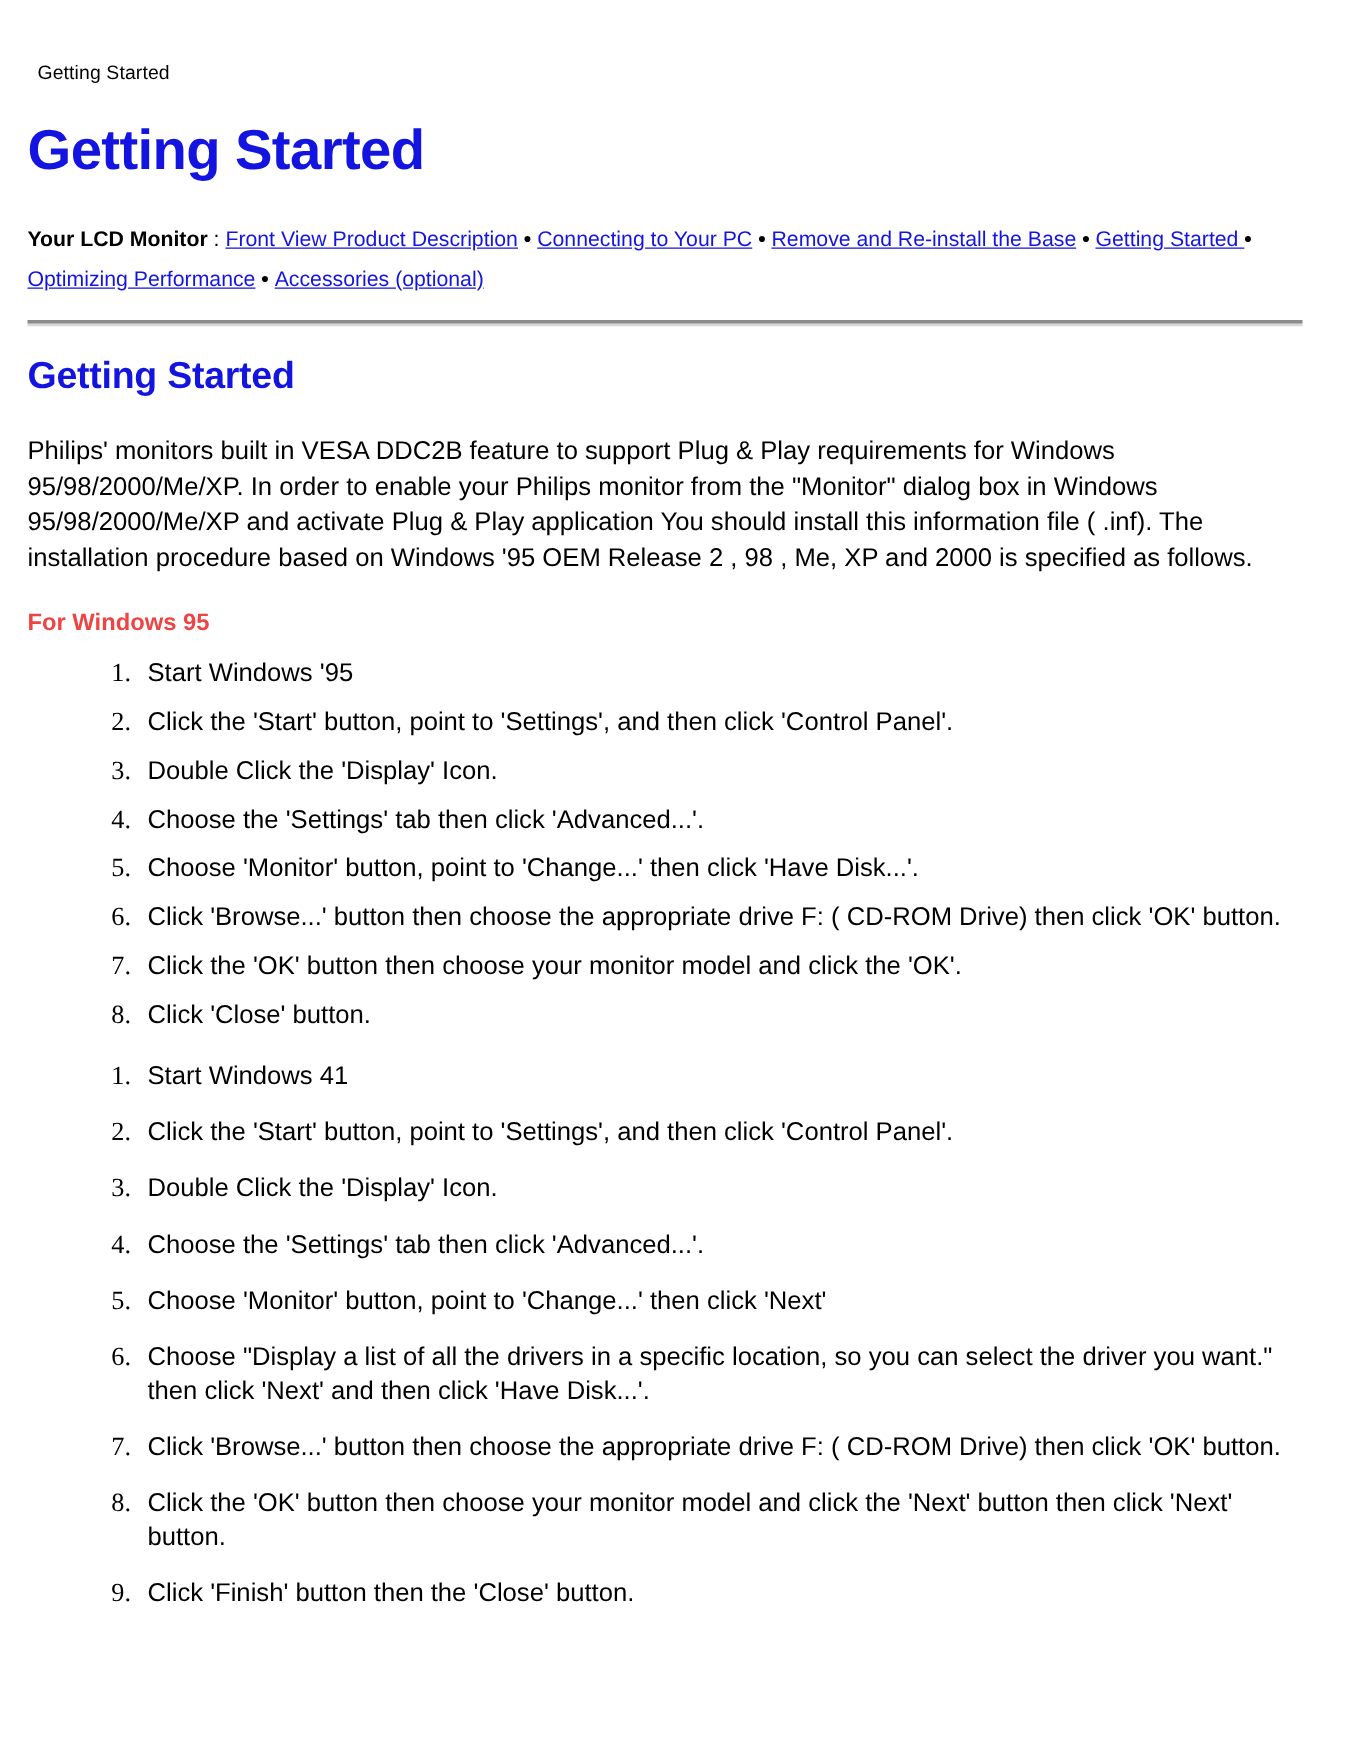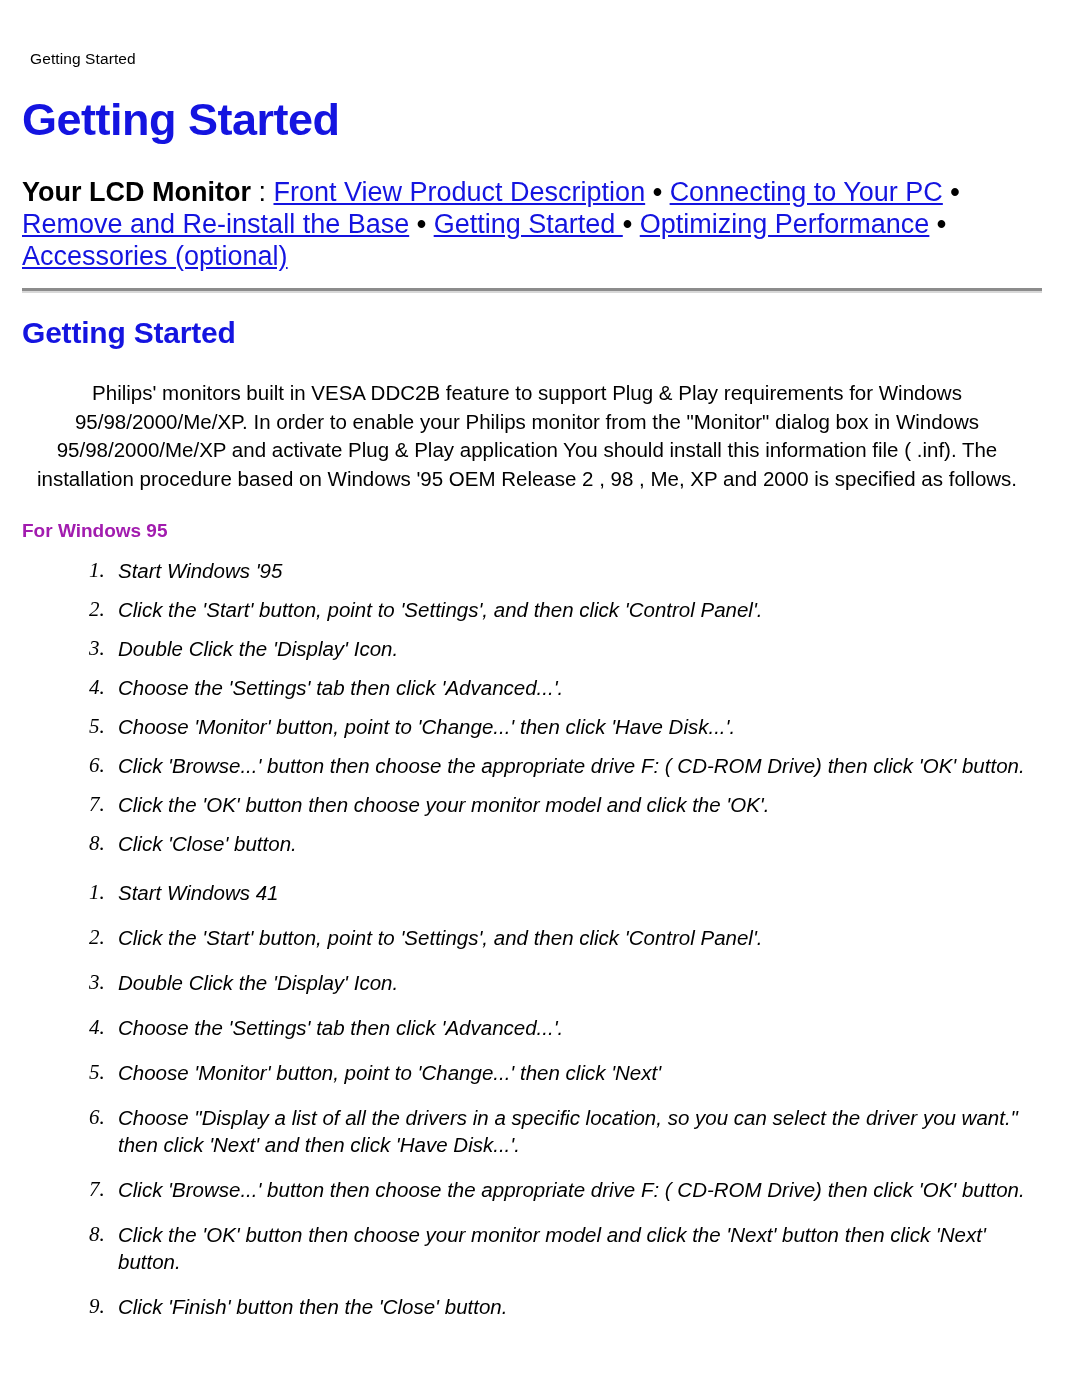--- a/index.html
+++ b/index.html
@@ -46,21 +46,21 @@
   h1.doc-title {
     font-size: 45px;
     line-height: 52px;
     font-weight: bold;
     color: #1414E0;
     margin: 0 0 30px 0;
     letter-spacing: -0.5px;
   }
 
   .navline {
-    font-size: 27px;
+    font-size: 17px;
     line-height: 32px;
     color: #000000;
     margin: 0 0 16px 0;
     max-width: 990px;
   }
   .navline .lead {
     font-weight: bold;
     color: #000000;
   }
   .navline a {
@@ -99,39 +99,37 @@
     margin: 0 0 24px 0;
     letter-spacing: -0.1px;
   }
 
   p.body-text {
     font-size: 20.5px;
     line-height: 28.5px;
     color: #000000;
     margin: 0 0 26px 0;
     max-width: 1010px;
-    text-align: center;
   }
 
   h4.os-heading {
     font-size: 19px;
     line-height: 24px;
     font-weight: bold;
-    color: #a21caf;
+    color: #ef4444;
     margin: 0 0 14px 0;
   }
 
   ol.steps {
     margin: 0 0 22px 0;
     padding-left: 88px;
     list-style-position: outside;
     list-style-type: decimal;
     font-family: "Liberation Serif", serif;
     font-size: 21px;
-    font-style: italic;
   }
   ol.steps > li {
     font-size: 21px;
     line-height: 26px;
     margin-bottom: 12px;
     padding-left: 8px;
   }
   ol.steps > li > span.step-text {
     font-family: "Liberation Sans", sans-serif;
     font-size: 20.5px;

